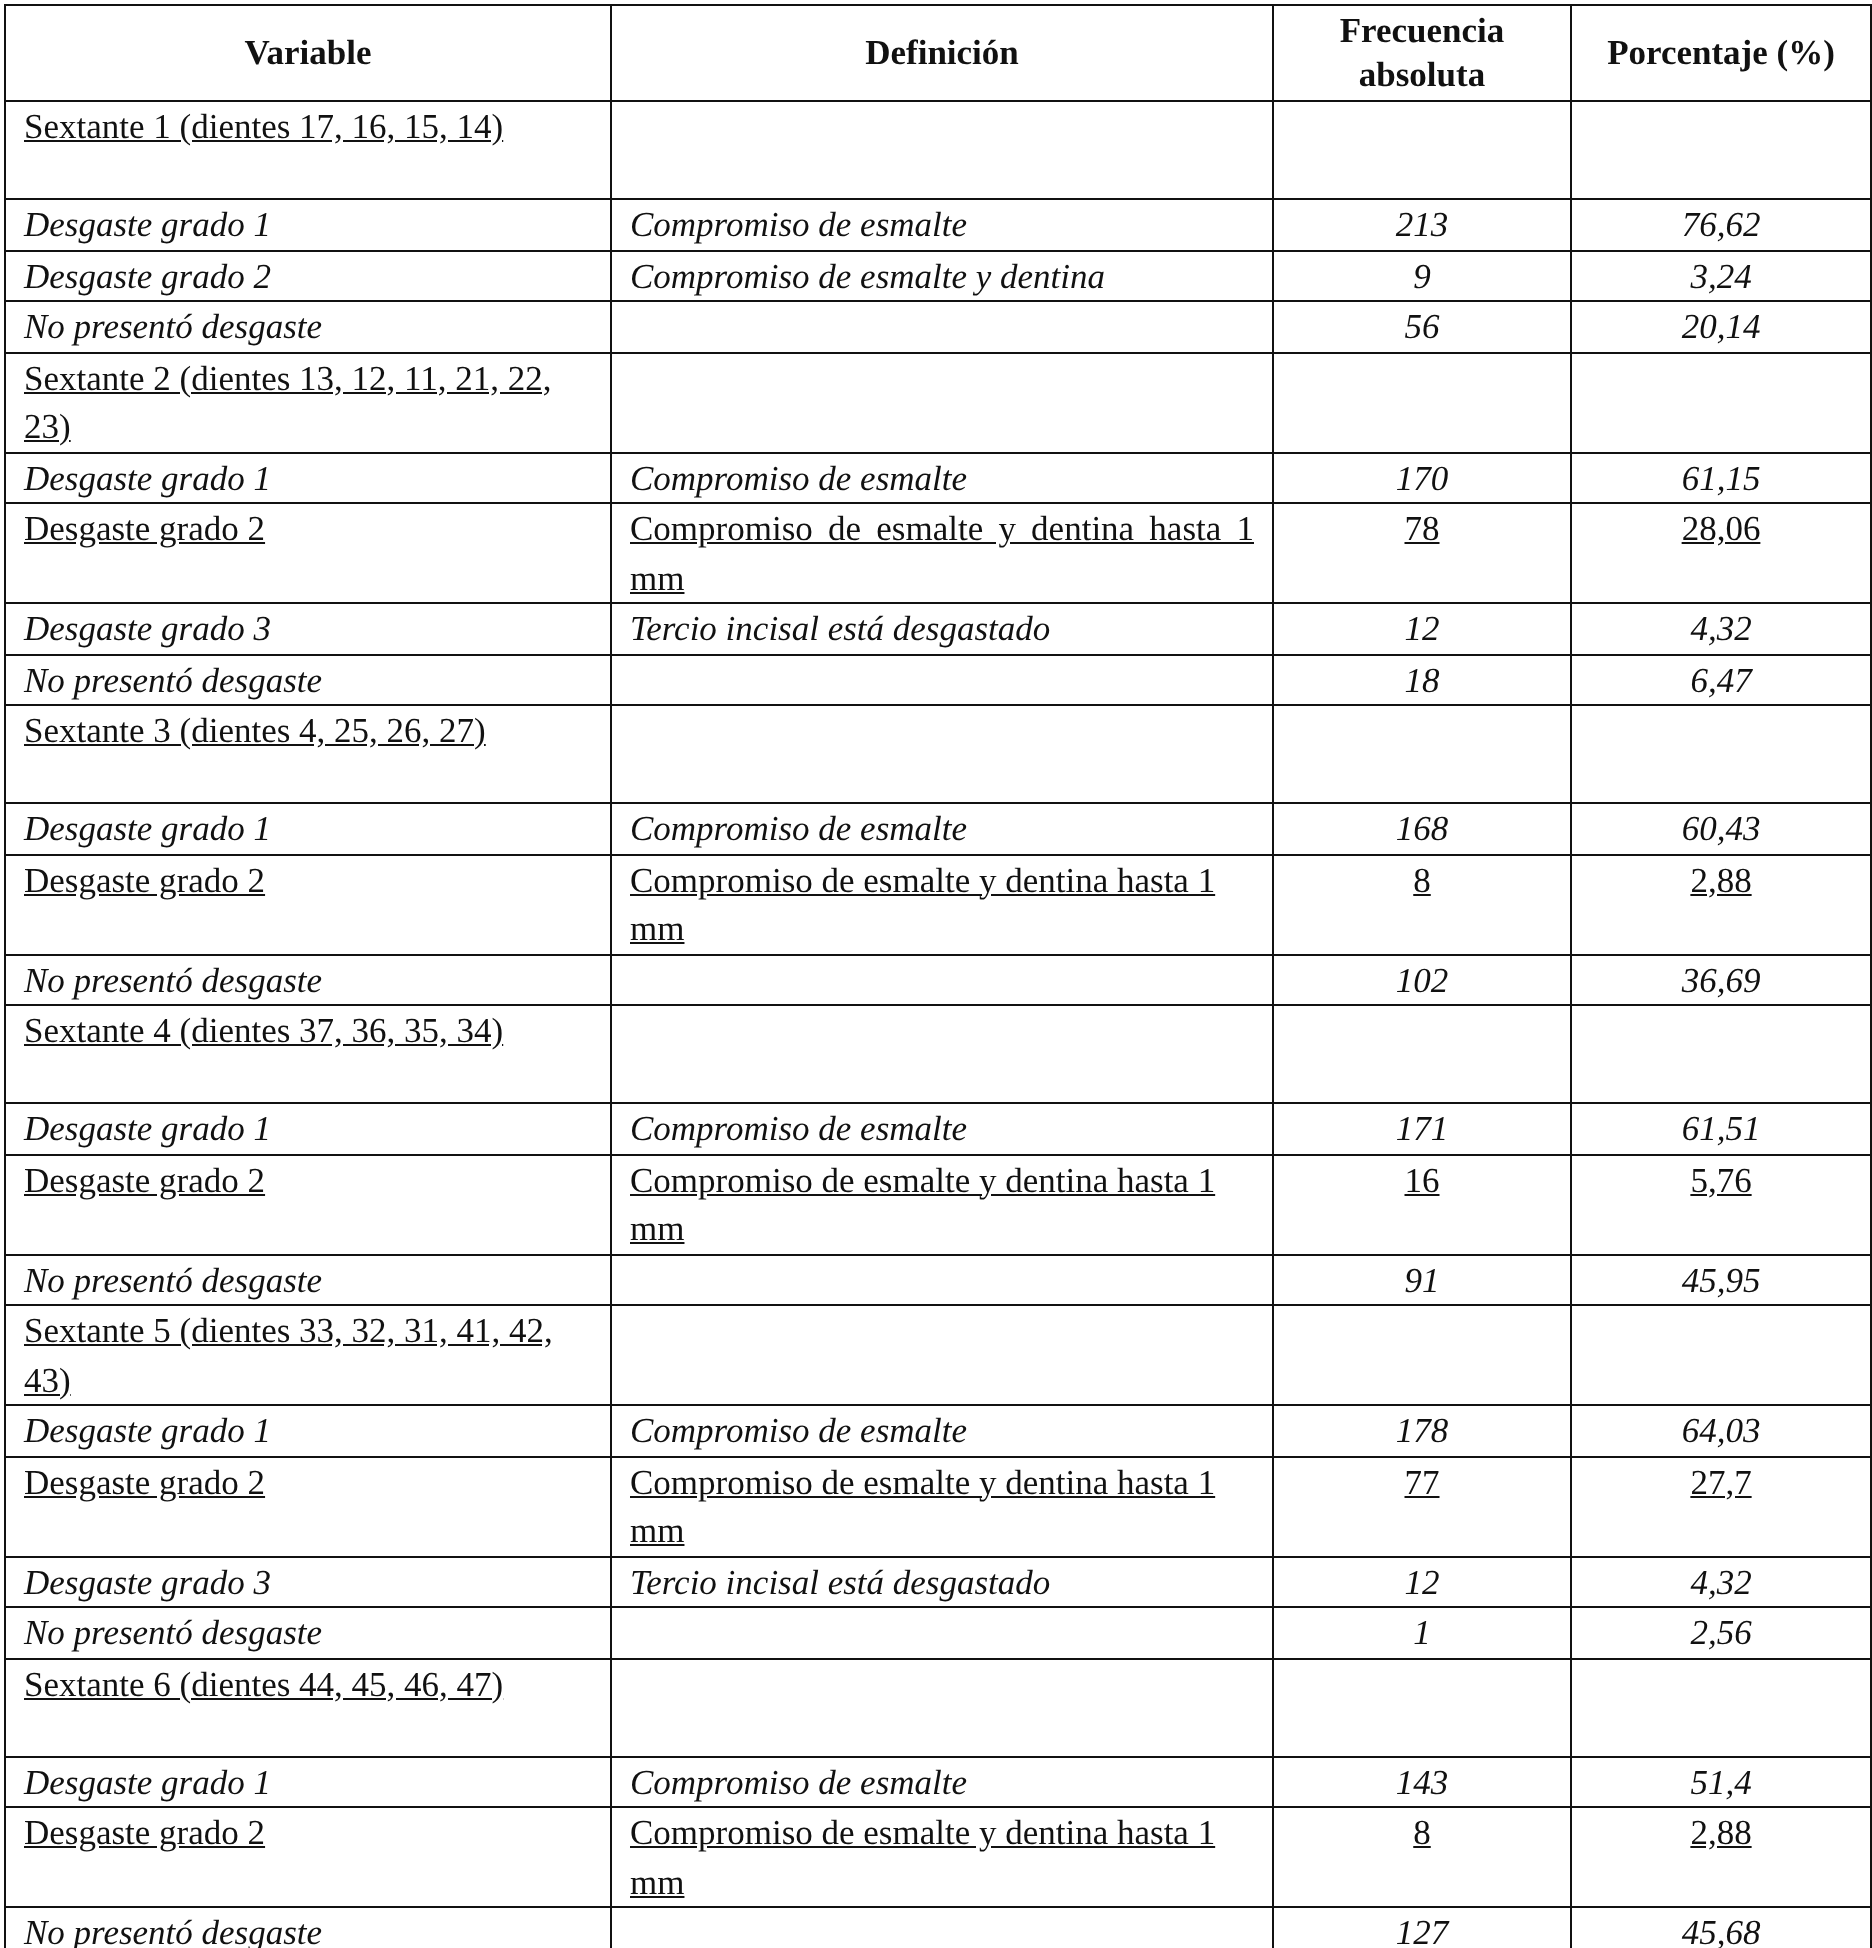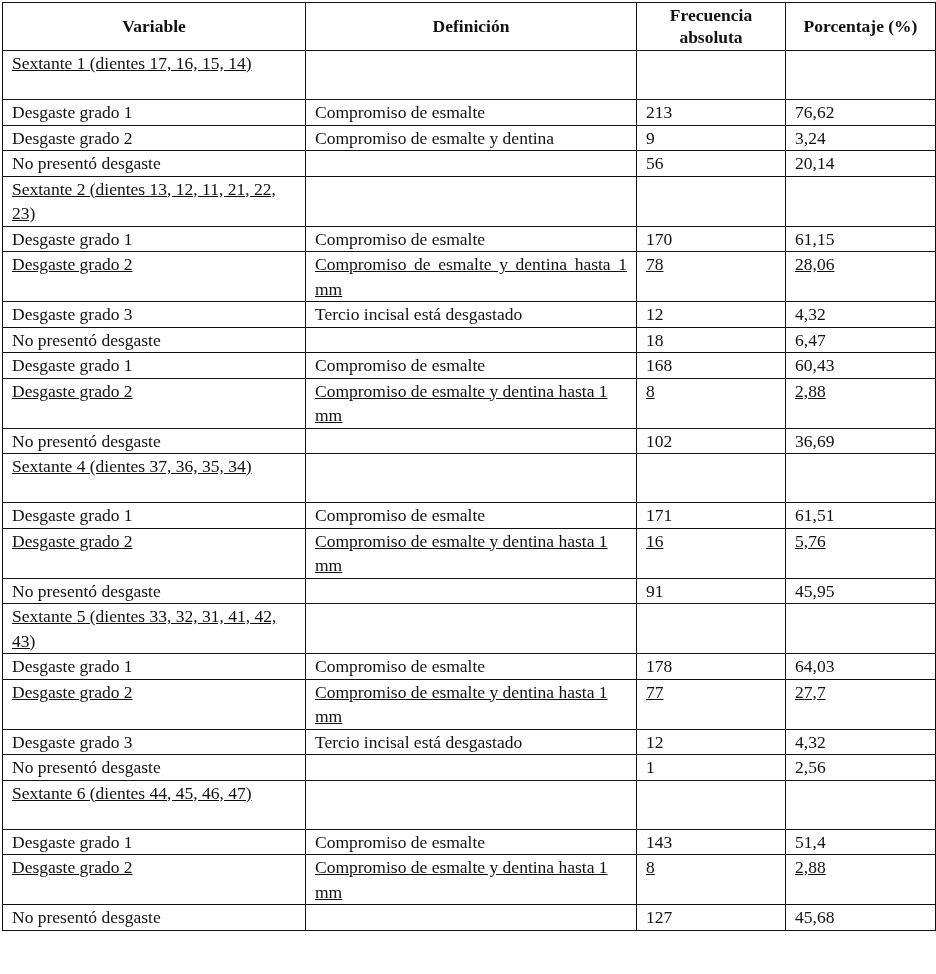--- a/index.html
+++ b/index.html
@@ -9,23 +9,23 @@
             table-layout: fixed; width: 933px; }
   table.t col.c1 { width: 303px; }
   table.t col.c2 { width: 331px; }
   table.t col.c3 { width: 149px; }
   table.t col.c4 { width: 150px; }
   table.t td, table.t th { border: 1.3px solid #111; padding: 0 9px;
             font-size: 17.5px; line-height: 24.5px; vertical-align: top;
             overflow: hidden; }
   table.t th { font-weight: bold; text-align: center; vertical-align: middle;
                line-height: 22px; padding: 1px 6px 2px 6px; height: 44px; }
-  table.t td.num { text-align: left; }
+  table.t td.num { text-align: center; }
   table.t td.just { text-align: justify; text-align-last: left; }
-  tr.r1 td { height: 23px; }
+  tr.r1 td { height: 23px; font-style: italic; }
   tr.r2 td { height: 48px; text-decoration: underline; }
 </style>
 </head>
 <body>
 
 <table class="t">
   <colgroup>
     <col class="c1">
       <col class="c2">
       <col class="c3">
@@ -90,20 +90,26 @@
       <td class="num">12</td>
       <td class="num">4,32</td>
     </tr>
     <tr class="r1">
       <td>No presentó desgaste</td>
       <td></td>
       <td class="num">18</td>
       <td class="num">6,47</td>
     </tr>
 
+    <tr class="r2">
+      <td>Sextante 3 (dientes 4, 25, 26, 27)</td>
+      <td></td>
+        <td></td>
+        <td></td>
+    </tr>
     <tr class="r1">
       <td>Desgaste grado 1</td>
       <td>Compromiso de esmalte</td>
       <td class="num">168</td>
       <td class="num">60,43</td>
     </tr>
     <tr class="r2">
       <td>Desgaste grado 2</td>
       <td>Compromiso de esmalte y dentina hasta 1 mm</td>
       <td class="num">8</td>

